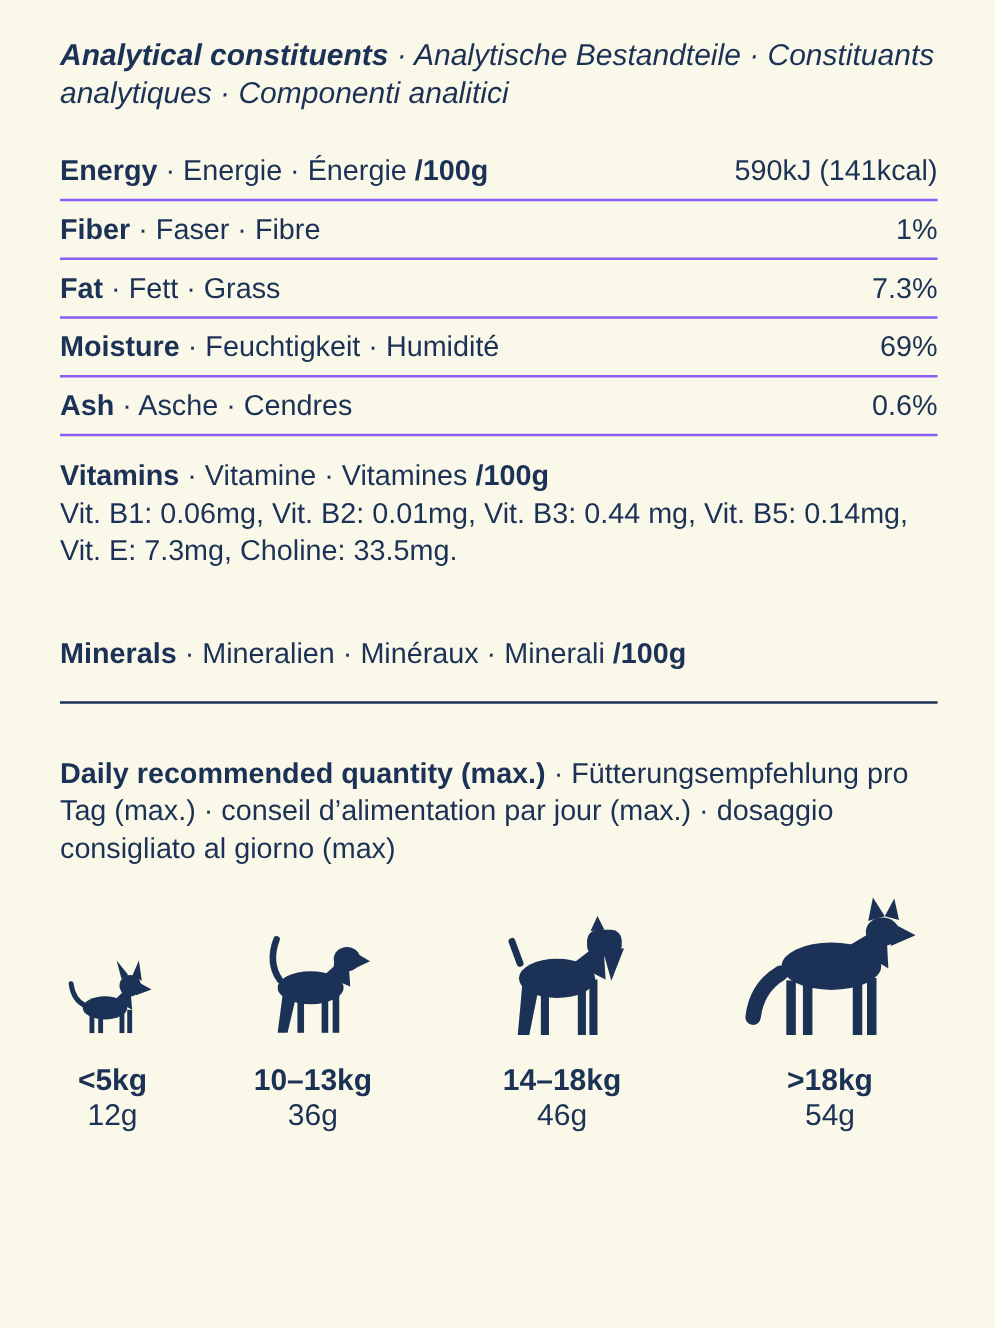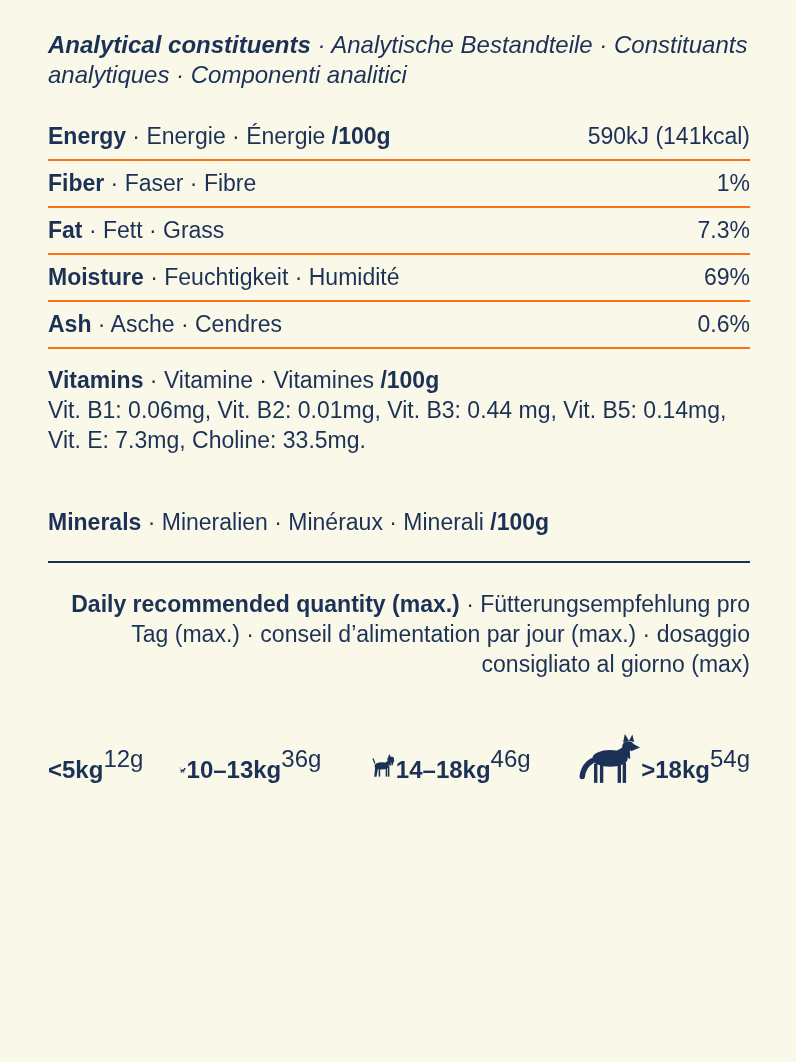--- a/index.html
+++ b/index.html
@@ -8,35 +8,35 @@
     background:#FAF8E9; color:#1B3156;
     font-family:"Liberation Sans", sans-serif;
     padding:30px 46px 0 48px; overflow:hidden;
   }
   .b { font-weight:700; }
   .title { font-size:24px; line-height:30px; margin:0 0 24px 0; font-weight:400;font-style:italic; }
 
   .nutri-table { }
   .row {
     display:flex; justify-content:space-between; align-items:center;
-    height:45px; border-bottom:2px solid #f97316; font-size:23px;
+    height:45px; border-bottom:2px solid #8b5cf6; font-size:23px;
   }
   .row-label { white-space:nowrap; }
   .row-value { white-space:nowrap; }
 
   .section { margin-top:16px; font-size:23px; line-height:30px; }
   .section.minerals { margin-top:52px; }
   .rule { border:none; border-top:2px solid #1B3156; margin:24px 0 0 0; }
-  .daily { margin-top:26px; font-size:23px; line-height:30px;text-align:right; }
+  .daily { margin-top:40px; font-size:23px; line-height:30px; }
 
   .dogs-row {
     margin-top:10px; display:flex; justify-content:space-between;
     align-items:stretch;
   }
-  .dog-col { display:flex; flex-direction:row; align-items:center; }
+  .dog-col { display:flex; flex-direction:column; align-items:center; }
   .c1{width:84px}.c2{width:116px}.c3{width:142px}.c4{width:162px}.c5{width:172px}
   .dog-svg { margin-top:auto; display:block; }
   .dog-svg .fill { fill:#1B3156; }
   .dog-svg .stroke { stroke:#1B3156; fill:none; stroke-linecap:round; }
   .dog-weight { font-size:24px; line-height:26px; font-weight:700; margin-top:24px; white-space:nowrap; }
   .dog-amount { font-size:24px; line-height:26px; margin-top:2px; white-space:nowrap; }
 </style>
 </head>
 <body>
 

